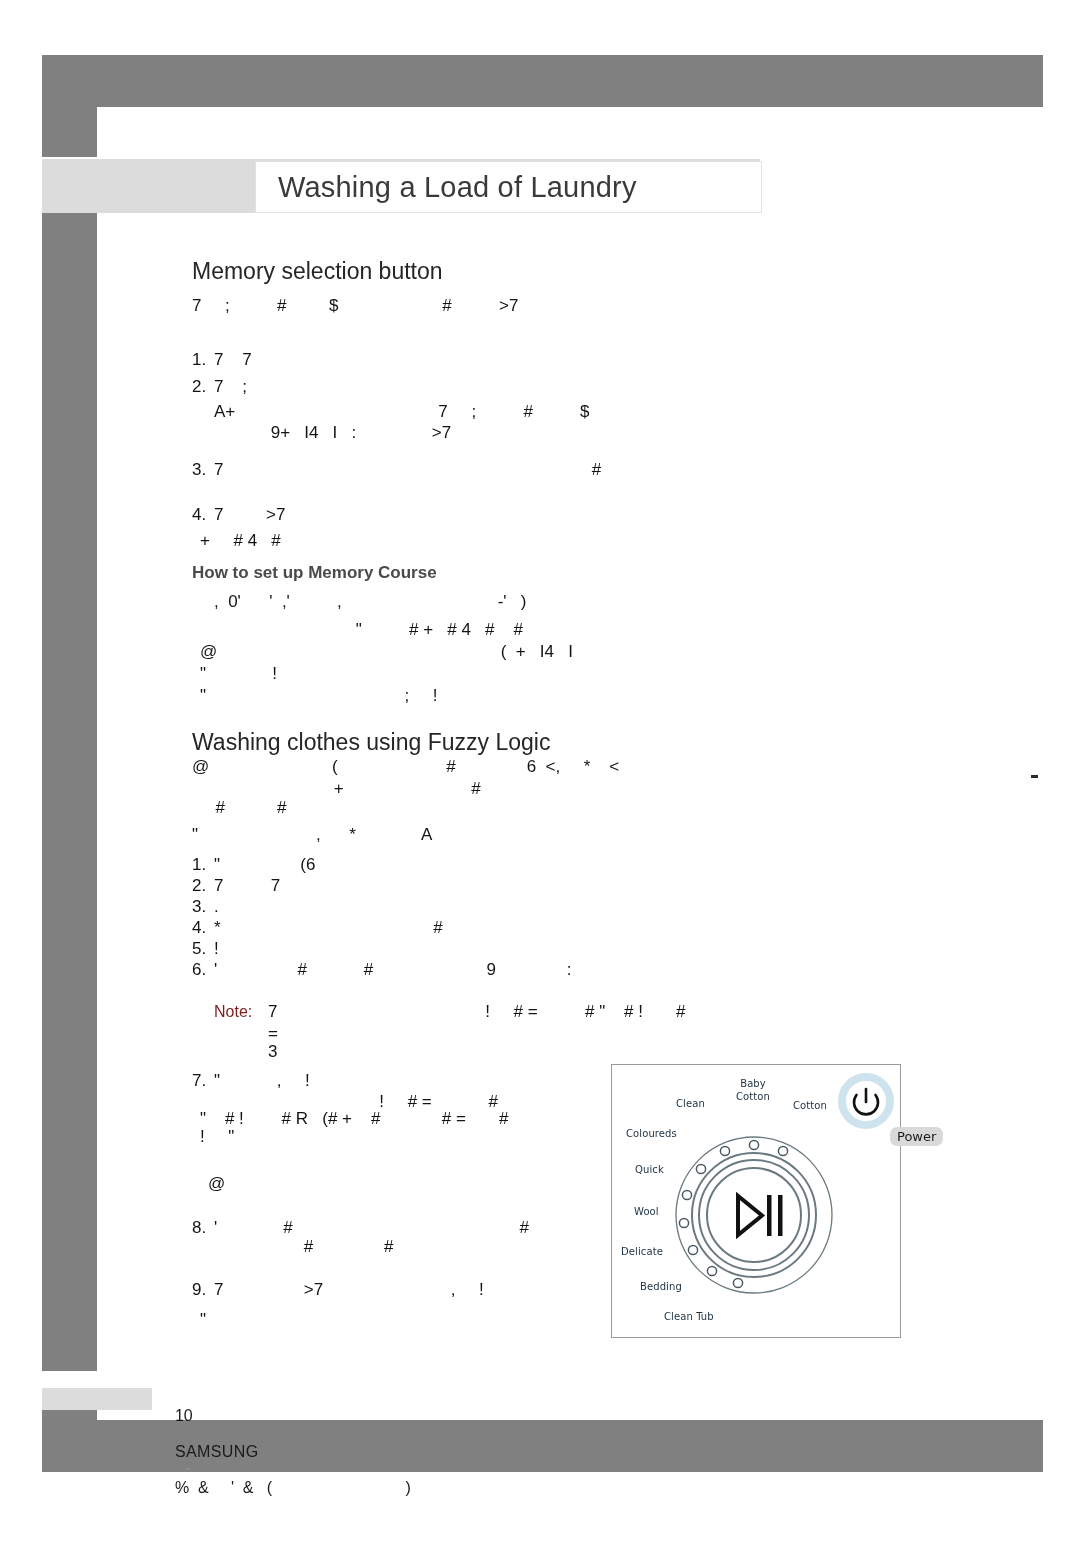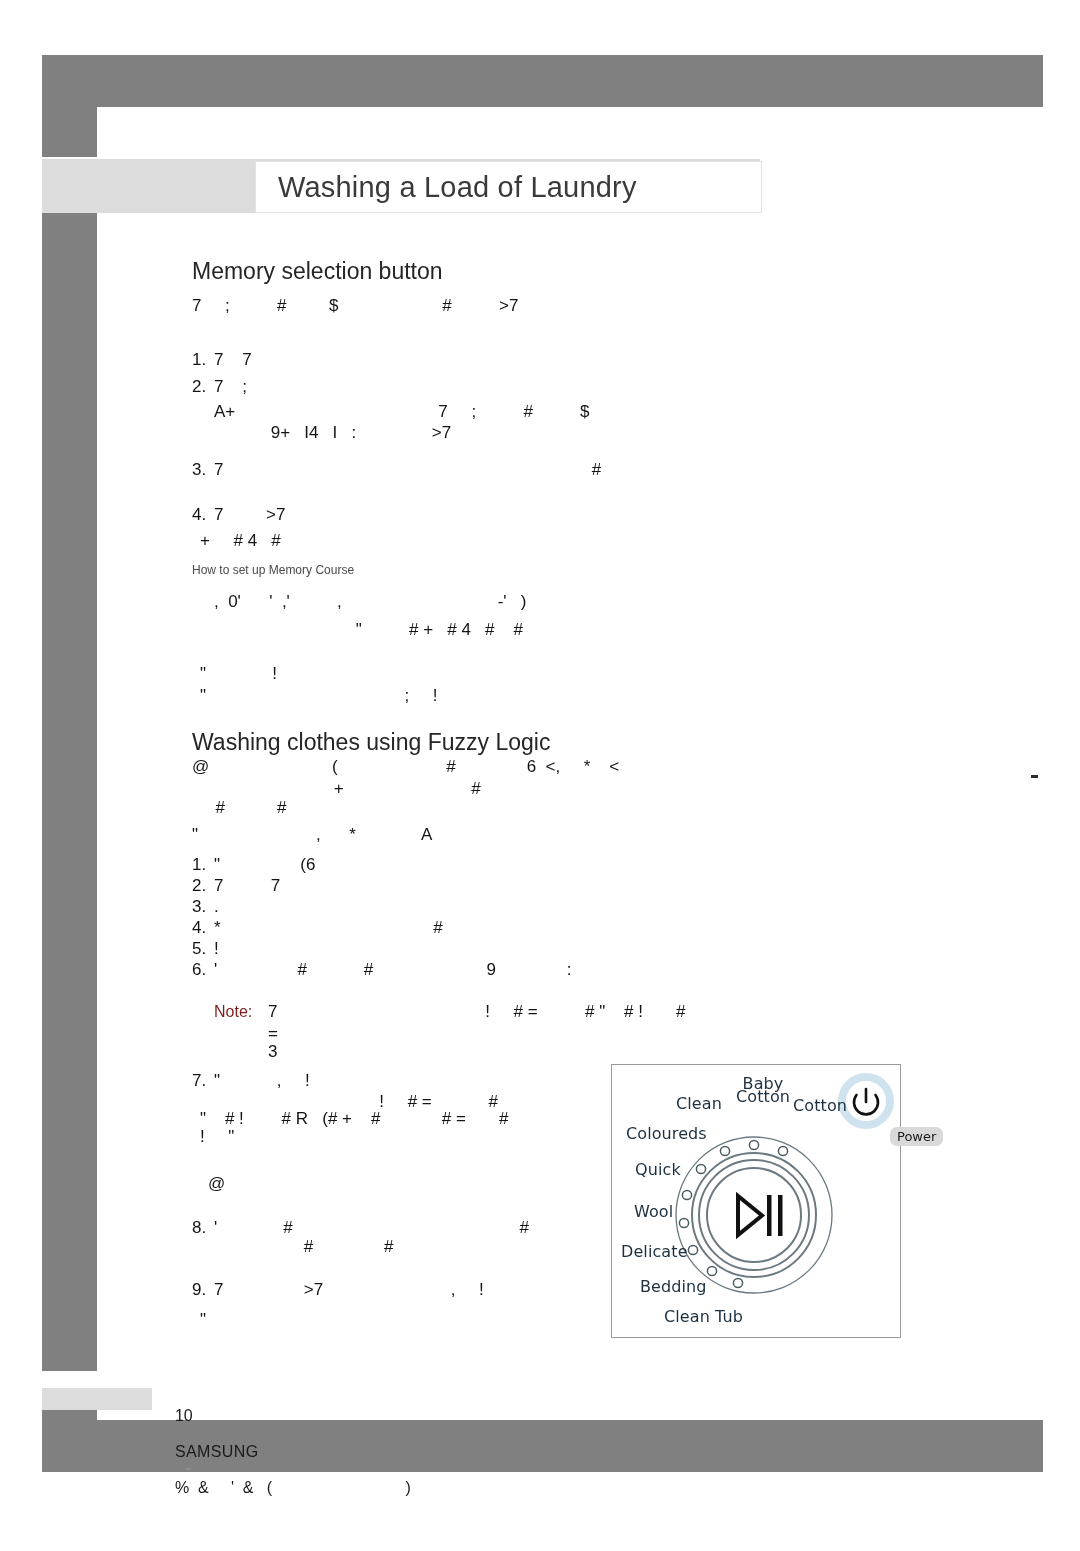--- a/index.html
+++ b/index.html
@@ -16,37 +16,37 @@
   .title-box{position:absolute;left:255px;top:161px;width:505px;height:50px;background:#ffffff;border:1px solid #e2e2e2;
              display:flex;align-items:center;}
   .title-text{font-size:29px;color:#3a3a3a;letter-spacing:.2px;padding-left:22px;font-weight:400;}
 
   .footer-band{position:absolute;left:42px;top:1388px;width:110px;height:22px;background:#dcdcdc;}
 
   
   .content{position:absolute;left:0;top:0;width:932px;height:1551px;}
 
   .h2{position:absolute;font-size:23px;color:#262626;font-weight:400;letter-spacing:0px;white-space:pre;}
-  .h3{position:absolute;font-size:12px;color:#4a4a4a;font-weight:400;white-space:pre;}
+  .h3{position:absolute;font-size:17px;color:#4a4a4a;font-weight:700;white-space:pre;}
   .body-line{position:absolute;font-size:17px;color:#141414;white-space:pre;letter-spacing:0px;}
   .num{position:absolute;font-size:17px;color:#141414;white-space:pre;font-weight:400;}
   .note-lbl{position:absolute;font-size:16px;color:#7f1d1d;white-space:pre;}
 
   .tickmark{position:absolute;left:1031px;top:775px;width:7px;height:3px;background:#2b2b2b;}
   .tickmark2{position:absolute;left:186px;top:1468px;width:5px;height:2px;background:#8a8a8a;}
 
   
   .footer{position:absolute;left:166px;top:1389px;font-size:16px;color:#1a1a1a;white-space:pre;}
   .footer .pg{font-weight:400;}
   .footer .brand{letter-spacing:.4px;}
 
   
   .panel{position:absolute;left:611px;top:1064px;width:288px;height:272px;background:#ffffff;border:1.5px solid #9a9a9a;}
   .dial-wrap{position:absolute;left:0;top:0;width:288px;height:272px;}
-  .dial-lbl{position:absolute;font-size:16px;color:#1d3040;white-space:pre;font-family:"DejaVu Sans",sans-serif;
+  .dial-lbl{position:absolute;font-size:10px;color:#1d3040;white-space:pre;font-family:"DejaVu Sans",sans-serif;
             letter-spacing:.1px;line-height:13px;text-align:center;}
   .power-lbl{position:absolute;font-size:13px;color:#1a1a1a;background:#d9d9d9;border-radius:7px;
              padding:2px 7px;white-space:pre;font-family:"DejaVu Sans",sans-serif;}
 </style>
 </head>
 <body>
 
 <div class="frame-top-bar"></div>
 <div class="frame-left-upper"></div>
 <div class="frame-left-lower"></div>
@@ -78,20 +78,21 @@
   <div class="num" style="left:192px;top:460px;">3.</div>
   <div class="body-line" style="left:214px;top:460px;">7                                                                              #</div>
 
   <div class="num" style="left:192px;top:505px;">4.</div>
   <div class="body-line" style="left:214px;top:505px;">7         &gt;7</div>
   <div class="body-line" style="left:200px;top:531px;">+     # 4   #</div>
 
   <div class="h3" style="left:192px;top:563px;">How to set up Memory Course</div>
   <div class="body-line" style="left:214px;top:592px;">,  0'      '  ,'          ,                                 -'   )</div>
   <div class="body-line" style="left:214px;top:620px;">                              "          # +   # 4   #    #</div>
+  <div class="body-line" style="left:200px;top:642px;">@                                                            (  +   I4   I</div>
   <div class="body-line" style="left:200px;top:664px;">"              !</div>
   <div class="body-line" style="left:200px;top:686px;">"                                          ;     !</div>
 
   <div class="h2" style="left:192px;top:729px;">Washing clothes using Fuzzy Logic</div>
   <div class="body-line" style="left:192px;top:757px;">@                          (                       #               6  &lt;,     *    &lt;</div>
   <div class="body-line" style="left:192px;top:779px;">                              +                           #</div>
   <div class="body-line" style="left:192px;top:798px;">     #           #</div>
   <div class="body-line" style="left:192px;top:825px;">"                         ,      *              A</div>
 
   <div class="num" style="left:192px;top:855px;">1.</div>

